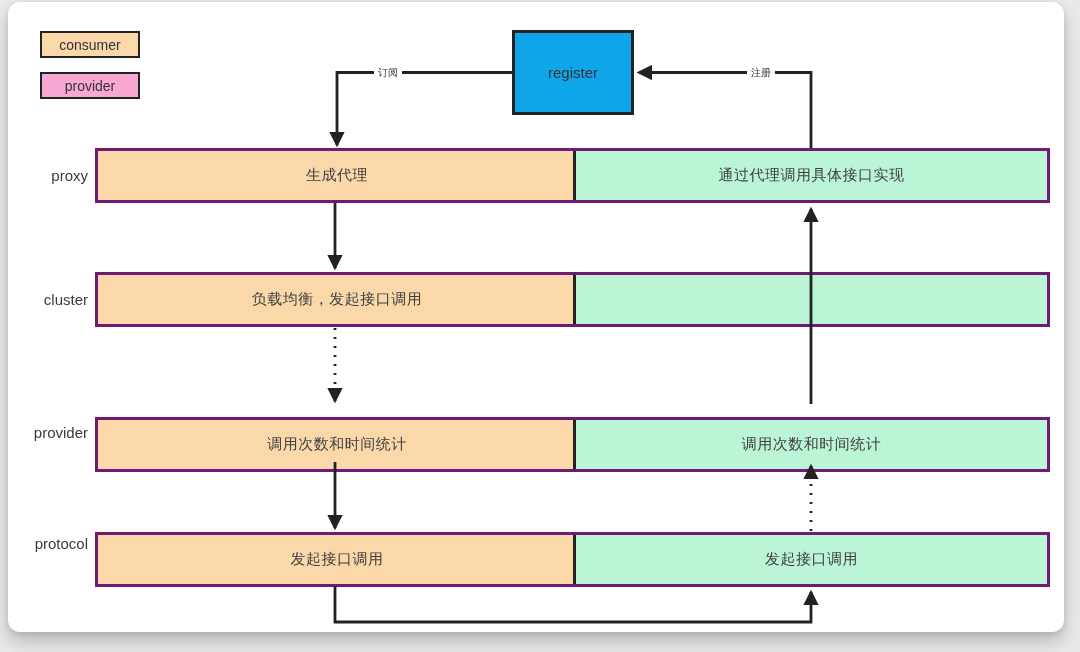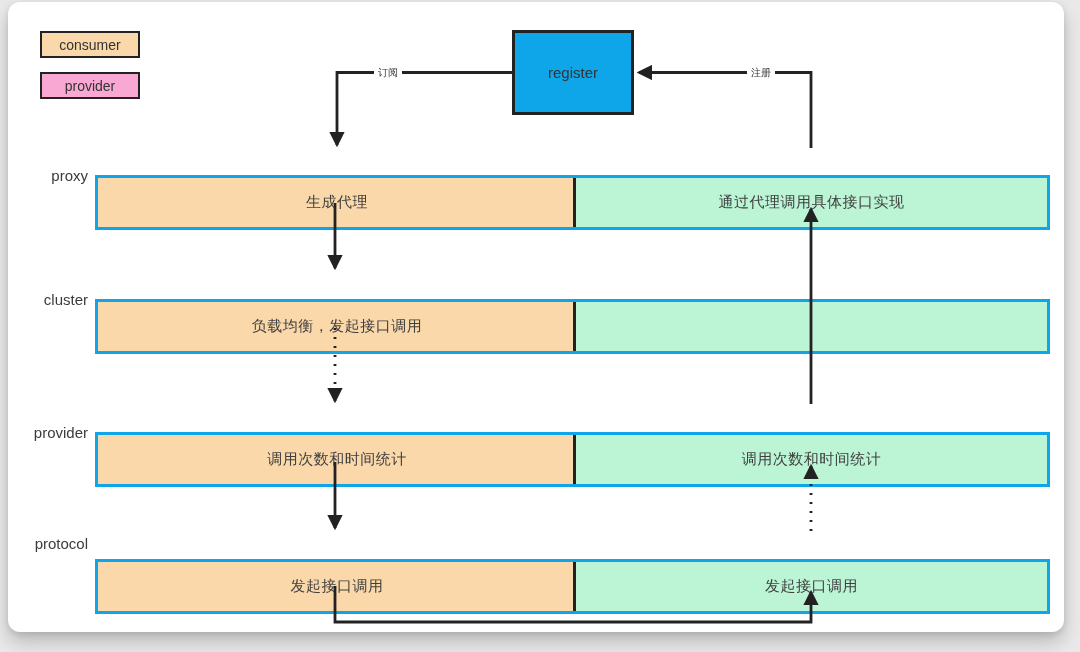--- a/index.html
+++ b/index.html
@@ -30,21 +30,21 @@
     font-size:15px;color:#333;
   }
 
   .row-label{
     position:absolute;left:0;width:88px;height:55px;
     display:flex;align-items:center;justify-content:flex-end;
     font-size:15px;color:#3b3b3b;text-align:right;
   }
   .row{
     position:absolute;left:95px;width:955px;height:55px;
-    background:#BCF5D6;border:3px solid #0ea5e9;box-sizing:border-box;margin-top:27px;
+    background:#BCF5D6;border:3px solid #701a75;box-sizing:border-box;
   }
   .row .consumer-half{
     position:absolute;left:0;top:0;bottom:0;width:478px;
     background:#FAD8AA;border-right:3px solid #222;box-sizing:border-box;
   }
   .cell-text{
     position:absolute;top:0;bottom:0;display:flex;align-items:center;justify-content:center;
     font-size:15px;color:#3f3f3f;letter-spacing:.5px;
   }
   .cell-text.consumer{left:0;width:478px;}
@@ -83,21 +83,21 @@
   </div>
 
   <div class="row-label" style="top:272px">cluster</div>
   <div class="row" style="top:272px">
     <div class="consumer-half"></div>
     <div class="cell-text consumer">负载均衡，发起接口调用</div>
     <div class="cell-text provider"></div>
   </div>
 
   <div class="row-label" style="top:405px">provider</div>
-  <div class="row" style="top:405px">
+  <div class="row" style="top:417px">
     <div class="consumer-half"></div>
     <div class="cell-text consumer">调用次数和时间统计</div>
     <div class="cell-text provider">调用次数和时间统计</div>
   </div>
 
   <div class="row-label" style="top:516px">protocol</div>
   <div class="row" style="top:532px">
     <div class="consumer-half"></div>
     <div class="cell-text consumer">发起接口调用</div>
     <div class="cell-text provider">发起接口调用</div>

